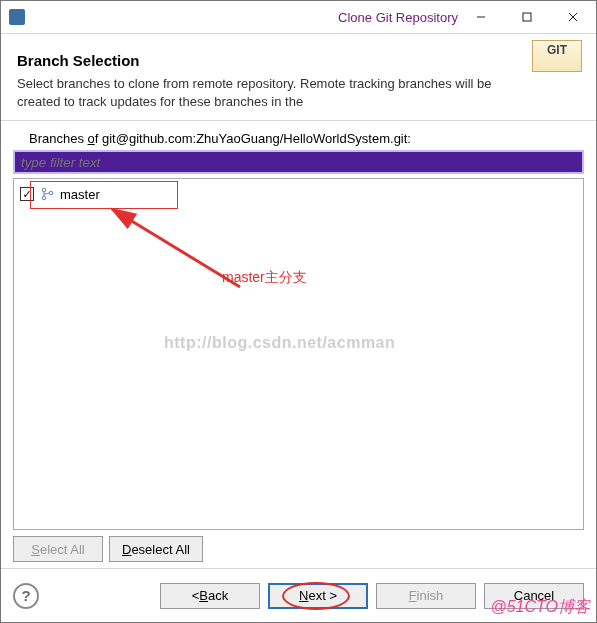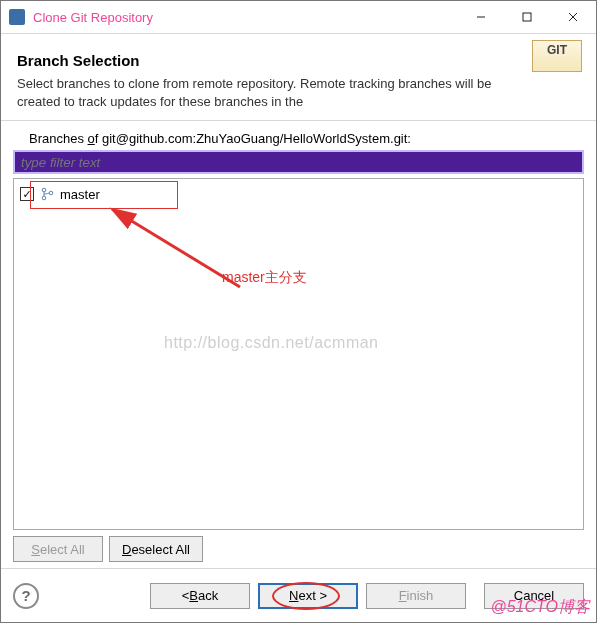--- a/index.html
+++ b/index.html
@@ -23,21 +23,21 @@
     padding-left: 8px;
     background: #fff;
   }
   .titlebar .app-icon {
     width: 16px; height: 16px;
     background: #3a6ea5;
     border-radius: 2px;
     margin-right: 8px;
     position: relative;
   }
-  .titlebar .title { flex: 1; color: #ec4899; }
+  .titlebar .title { flex: 1; color: #701a75; text-align: right; }
   .win-controls { display: flex; }
   .win-btn {
     width: 46px; height: 32px;
     display: flex; align-items: center; justify-content: center;
     color: #333; font-family: "Segoe UI Symbol", sans-serif;
   }
   .header-panel {
     background: #fff;
     padding: 10px 16px 10px 16px;
     position: relative;
@@ -100,20 +100,21 @@
   .annotation-text {
     position:absolute;
     left:208px; top:88px;
     color:#e03030; font-size:14px; line-height:1.5;
     pointer-events:none;
   }
   .watermark {
     position:absolute; left:150px; top:155px;
     color:#cfcfcf; font-size:16px; letter-spacing:0.5px;
     pointer-events:none;
+    font-weight:bold;
   }
   .corner-watermark {
     position:absolute; right:6px; bottom:4px;
     color:#ec4899; font-size:16px;font-style:italic;
   }
   .arrow {
     position:absolute;
     left:86px; top:22px;
     pointer-events:none;
   }
@@ -242,17 +243,17 @@
       </button>
     <button class="btn default" style="min-width:100px">
         <span class="underline">N</span>
         <span>ext &gt;</span>
       </button>
     <div class="next-oval" style="left:122px;top:-1px;"></div>
     <button class="btn disabled" style="min-width:100px">
         <span class="underline">F</span>
         <span>inish</span>
       </button>
-    <button class="btn" style="min-width:100px;margin-left:10px">Cancel</button>
+    <button class="btn" style="min-width:100px;">Cancel</button>
   </div>
 </div>
 
 <div class="corner-watermark">@51CTO博客</div>
 
 </body></html>

